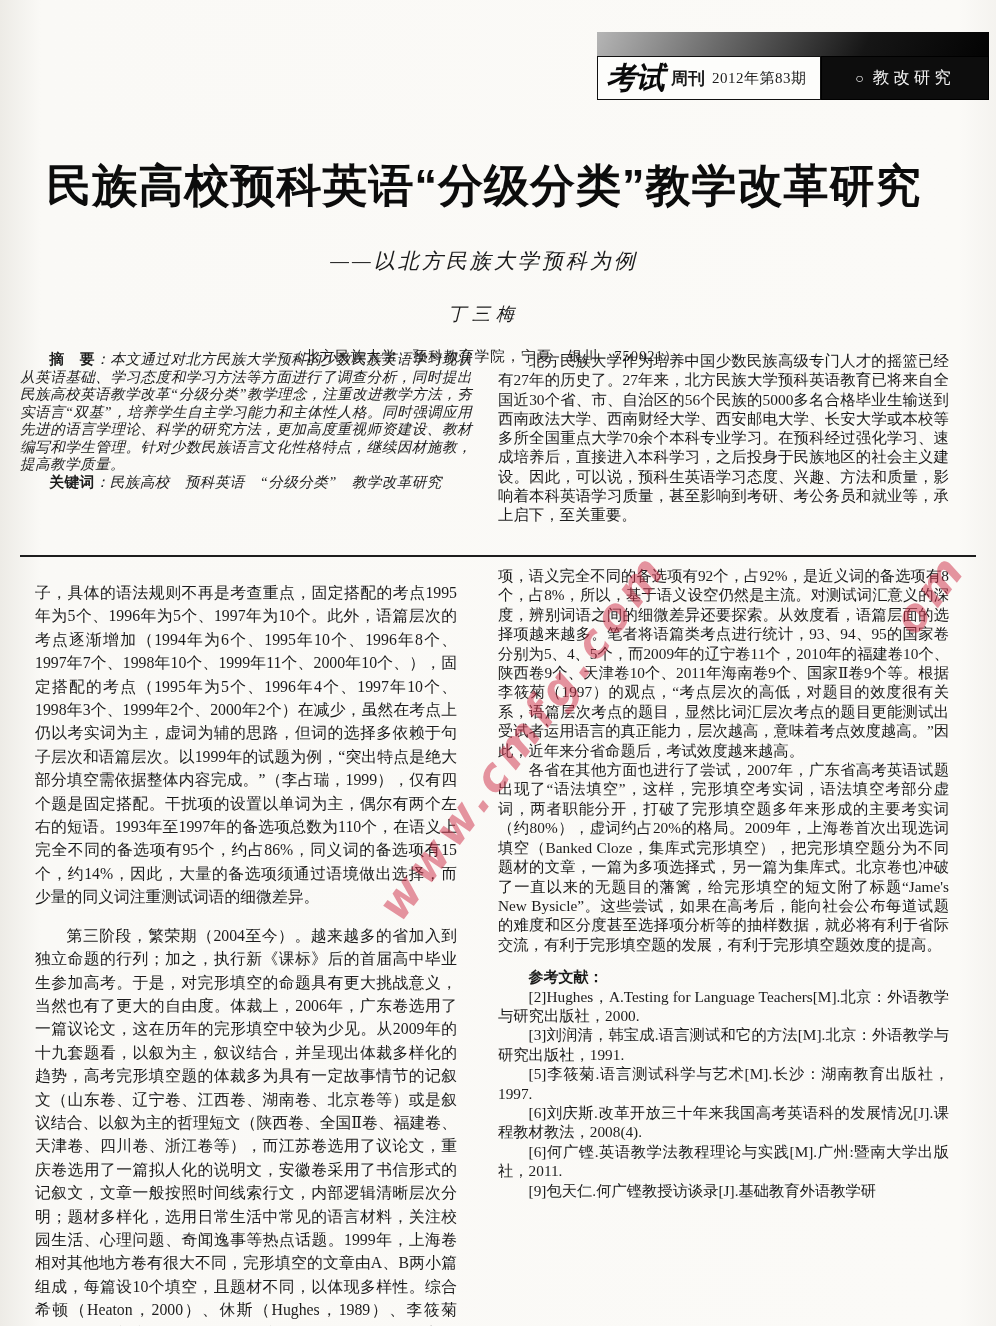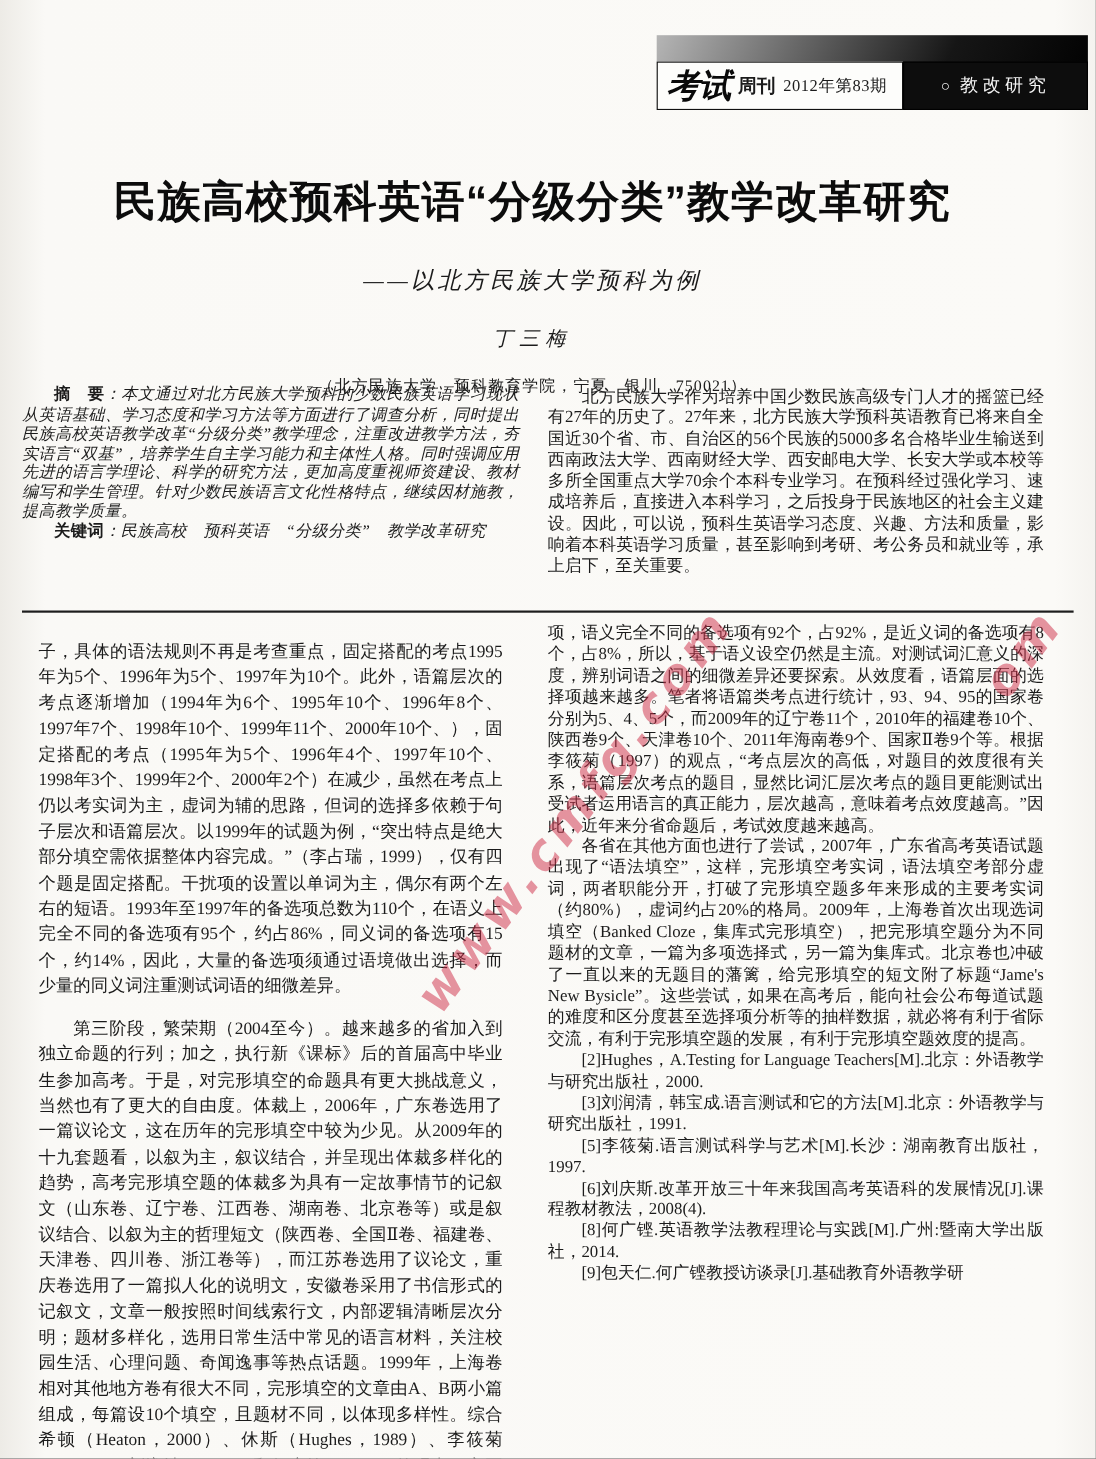--- a/index.html
+++ b/index.html
@@ -30,35 +30,35 @@
   .category{
     flex:1;display:flex;align-items:center;justify-content:center;gap:9px;
     color:#f5f5f5;font-family:"Liberation Sans","DejaVu Sans",sans-serif;
     font-size:16.5px;letter-spacing:4px;background:#0d0d0d;border:1px solid #000;
   }
   .circle-icon{font-size:14px;letter-spacing:0;}
   
   .head-block{position:absolute;top:156px;left:20px;width:928px;text-align:center;}
   .title{
     margin:0;font-family:"Liberation Sans","DejaVu Sans",sans-serif;
-    font-size:39px;font-weight:900;letter-spacing:1px;color:#0c0c0c;
+    font-size:45px;font-weight:900;letter-spacing:1px;color:#0c0c0c;
   }
   .subtitle{margin-top:31px;font-size:21px;font-style:italic;letter-spacing:3px;}
   .author{margin-top:27px;font-size:18px;font-style:italic;letter-spacing:6px;}
   .affiliation{margin-top:21px;font-size:14.5px;letter-spacing:1px;}
   
   .front-row{position:absolute;top:351px;left:20px;width:929px;display:flex;gap:26px;}
   .front-left{width:452px;}
   .front-right{width:451px;}
   .abstract,.keywords{
     margin:0;font-size:14.6px;line-height:17.5px;text-align:justify;
     font-style:italic;text-indent:2em;letter-spacing:.4px;
   }
   .abstract b,.keywords b{
-    font-style:normal;font-family:Liberation Mono, monospace;font-size:14.8px;
+    font-style:normal;font-family:Liberation Sans, sans-serif;font-size:14.8px;
   }
   .intro{margin:0;font-size:15.4px;line-height:19.3px;text-align:justify;text-indent:2em;}
   
   .divider{position:absolute;top:555px;left:20px;width:956px;border-top:2px solid #1d1d1d;height:0;}
   
   .body-row{position:absolute;top:566px;left:20px;width:929px;display:flex;gap:26px;}
   .col{text-align:justify;}
   .col-left{width:452px;}
   .col-right{width:451px;}
   .col-left p{margin:15px;font-size:15.8px;line-height:23.4px;}
@@ -121,25 +121,26 @@
   <div class="divider"></div>
 
   <div class="body-row">
     <div class="col col-left">
       <p class="noindent">子，具体的语法规则不再是考查重点，固定搭配的考点1995年为5个、1996年为5个、1997年为10个。此外，语篇层次的考点逐渐增加（1994年为6个、1995年10个、1996年8个、1997年7个、1998年10个、1999年11个、2000年10个、），固定搭配的考点（1995年为5个、1996年4个、1997年10个、1998年3个、1999年2个、2000年2个）在减少，虽然在考点上仍以考实词为主，虚词为辅的思路，但词的选择多依赖于句子层次和语篇层次。以1999年的试题为例，“突出特点是绝大部分填空需依据整体内容完成。”（李占瑞，1999），仅有四个题是固定搭配。干扰项的设置以单词为主，偶尔有两个左右的短语。1993年至1997年的备选项总数为110个，在语义上完全不同的备选项有95个，约占86%，同义词的备选项有15个，约14%，因此，大量的备选项须通过语境做出选择，而少量的同义词注重测试词语的细微差异。</p>
       <p class="indent">第三阶段，繁荣期（2004至今）。越来越多的省加入到独立命题的行列；加之，执行新《课标》后的首届高中毕业生参加高考。于是，对完形填空的命题具有更大挑战意义，当然也有了更大的自由度。体裁上，2006年，广东卷选用了一篇议论文，这在历年的完形填空中较为少见。从2009年的十九套题看，以叙为主，叙议结合，并呈现出体裁多样化的趋势，高考完形填空题的体裁多为具有一定故事情节的记叙文（山东卷、辽宁卷、江西卷、湖南卷、北京卷等）或是叙议结合、以叙为主的哲理短文（陕西卷、全国Ⅱ卷、福建卷、天津卷、四川卷、浙江卷等），而江苏卷选用了议论文，重庆卷选用了一篇拟人化的说明文，安徽卷采用了书信形式的记叙文，文章一般按照时间线索行文，内部逻辑清晰层次分明；题材多样化，选用日常生活中常见的语言材料，关注校园生活、心理问题、奇闻逸事等热点话题。1999年，上海卷相对其他地方卷有很大不同，完形填空的文章由A、B两小篇组成，每篇设10个填空，且题材不同，以体现多样性。综合希顿（Heaton，2000）、休斯（Hughes，1989）、李筱菊（1997）、刘润清（2000）和何广铿（2011）的观点，主要有三大要素影响完形填空题的难度：文章的语言难度；删词距的长度；干扰项的设置。语言难度基本与现行高三教材相当的前提下，各省控制难度的方法各有不同。首先，大部分的省选用了词数普遍大于300的文章，尤其是湖南卷达380词（2009年卷）。其次，在干扰项上做文章。同一空格的四个备选项是同一词性或在句子中充当同样的语法成分，更强调的是，考查考生对上下文的理解，通过具体的语言环境来做出选择，干扰项多半可以和空前、空后的文字形成某种考生非常熟悉的“搭配”，具有很强的干扰和迷惑作用。笔者将2010年的天津卷、福建卷、陕西卷、2011的国家Ⅱ卷</p>
     </div>
     <div class="col col-right">
       <p class="noindent">项，语义完全不同的备选项有92个，占92%，是近义词的备选项有8个，占8%，所以，基于语义设空仍然是主流。对测试词汇意义的深度，辨别词语之间的细微差异还要探索。从效度看，语篇层面的选择项越来越多。笔者将语篇类考点进行统计，93、94、95的国家卷分别为5、4、5个，而2009年的辽宁卷11个，2010年的福建卷10个、陕西卷9个、天津卷10个、2011年海南卷9个、国家Ⅱ卷9个等。根据李筱菊（1997）的观点，“考点层次的高低，对题目的效度很有关系，语篇层次考点的题目，显然比词汇层次考点的题目更能测试出受试者运用语言的真正能力，层次越高，意味着考点效度越高。”因此，近年来分省命题后，考试效度越来越高。</p>
       <p class="indent">各省在其他方面也进行了尝试，2007年，广东省高考英语试题出现了“语法填空”，这样，完形填空考实词，语法填空考部分虚词，两者职能分开，打破了完形填空题多年来形成的主要考实词（约80%），虚词约占20%的格局。2009年，上海卷首次出现选词填空（Banked Cloze，集库式完形填空），把完形填空题分为不同题材的文章，一篇为多项选择式，另一篇为集库式。北京卷也冲破了一直以来的无题目的藩篱，给完形填空的短文附了标题“Jame's New Bysicle”。这些尝试，如果在高考后，能向社会公布每道试题的难度和区分度甚至选择项分析等的抽样数据，就必将有利于省际交流，有利于完形填空题的发展，有利于完形填空题效度的提高。</p>
+      <p class="ref-heading"><b>参考文献：</b></p>
       <p class="ref">[2]Hughes，A.Testing for Language Teachers[M].北京：外语教学与研究出版社，2000.</p>
       <p class="ref">[3]刘润清，韩宝成.语言测试和它的方法[M].北京：外语教学与研究出版社，1991.</p>
       <p class="ref">[5]李筱菊.语言测试科学与艺术[M].长沙：湖南教育出版社，1997.</p>
       <p class="ref">[6]刘庆斯.改革开放三十年来我国高考英语科的发展情况[J].课程教材教法，2008(4).</p>
-      <p class="ref">[8]何广铿.英语教学法教程理论与实践[M].广州:暨南大学出版社，2014.</p>
+      <p class="ref">[6]何广铿.英语教学法教程理论与实践[M].广州:暨南大学出版社，2011.</p>
       <p class="ref">[9]包天仁.何广铿教授访谈录[J].基础教育外语教学研</p>
     </div>
   </div>
 
   <div class="watermark">www.cmfg.com</div>
   <div class="watermark-frag">om</div>
 
 </div>
 
 </body></html>

